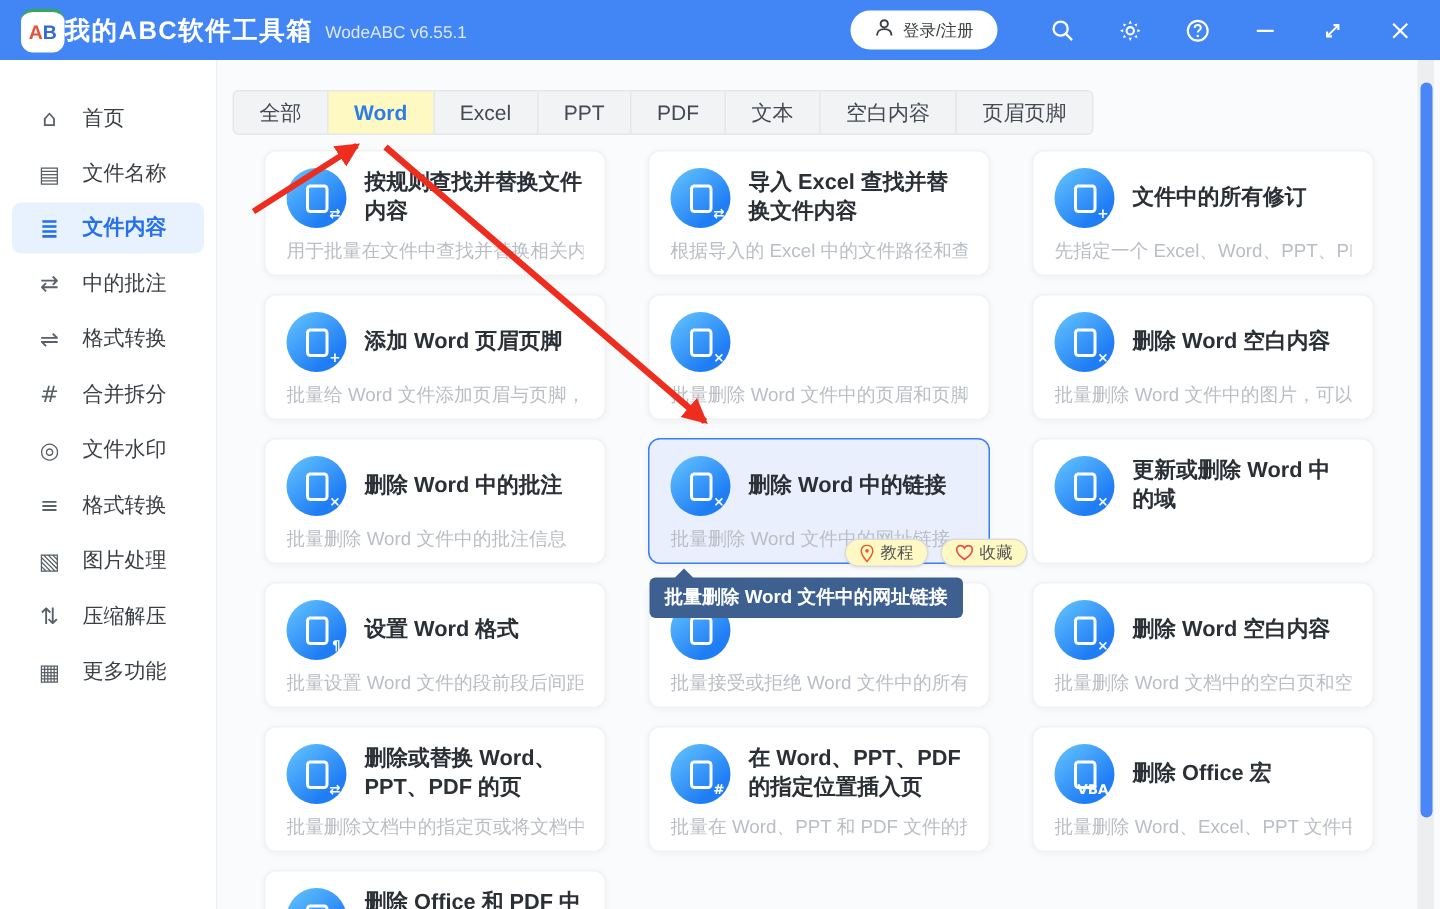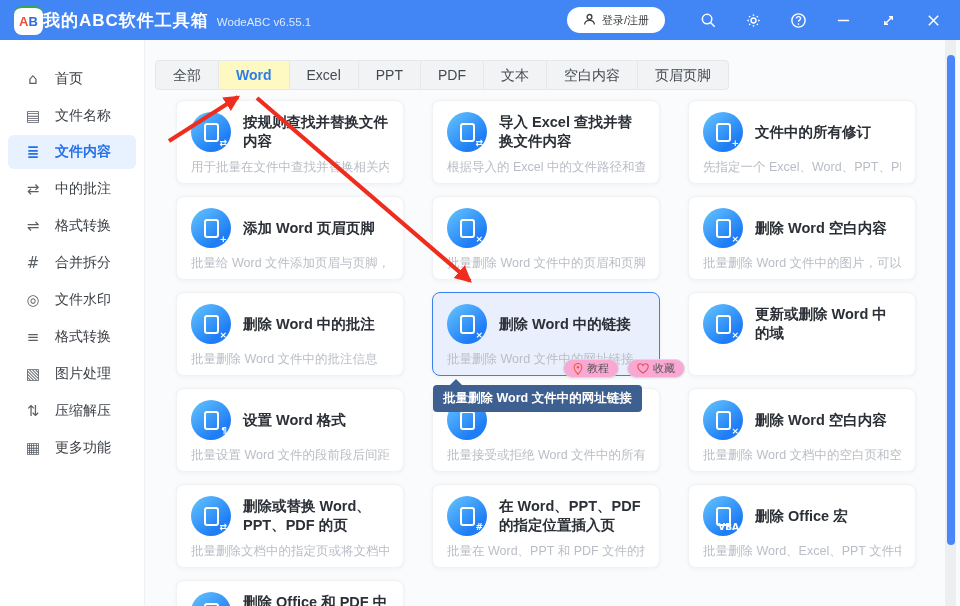--- a/index.html
+++ b/index.html
@@ -50,21 +50,21 @@
   .card-head { display:flex; align-items:center; gap:12px; min-height:42px; }
   .card-icon { width:40px; height:40px; border-radius:50%; flex:none; position:relative;
     background:linear-gradient(140deg,#66c6ff 0%,#1f7df5 75%); display:flex; align-items:center; justify-content:center; }
   .card-icon .doc { width:15px; height:19px; border:2px solid #fff; border-radius:3px; display:block; }
   .card-icon .mini { position:absolute; right:4px; bottom:4px; color:#fff; font-size:9px;
     font-weight:bold; line-height:9px; font-family:"DejaVu Sans",sans-serif; }
   .card-title { font-size:14.5px; font-weight:bold; color:#2b2f36; line-height:19px; }
   .card-desc { margin-top:6px; font-size:12.5px; color:#b9bdc5; white-space:nowrap; overflow:hidden; }
 
   
-  .pill { position:absolute; height:19px; background:#f9a8d4; border:1px solid #d9dbe0; border-radius:10px;
+  .pill { position:absolute; height:19px; background:#fef9c3; border:1px solid #d9dbe0; border-radius:10px;
     display:flex; align-items:center; gap:4px; padding:0 9px; font-size:11px; color:#555;
     z-index:15; cursor:pointer; box-shadow:0 1px 2px rgba(0,0,0,.06);font-family:Liberation Serif, serif; }
   .pill-tutorial { left:563px; top:359px; }
   .pill-fav { left:627px; top:359px; }
 
   
   .tooltip { position:absolute; left:433px; top:385px; background:#3e6091; color:#fff;
     font-size:12.5px; font-weight:bold; padding:5px 10px; border-radius:4px; z-index:20; white-space:nowrap; }
   .tooltip::before { content:""; position:absolute; top:-6px; left:16px; border-left:7px solid transparent;
     border-right:7px solid transparent; border-bottom:7px solid #3e6091; }

